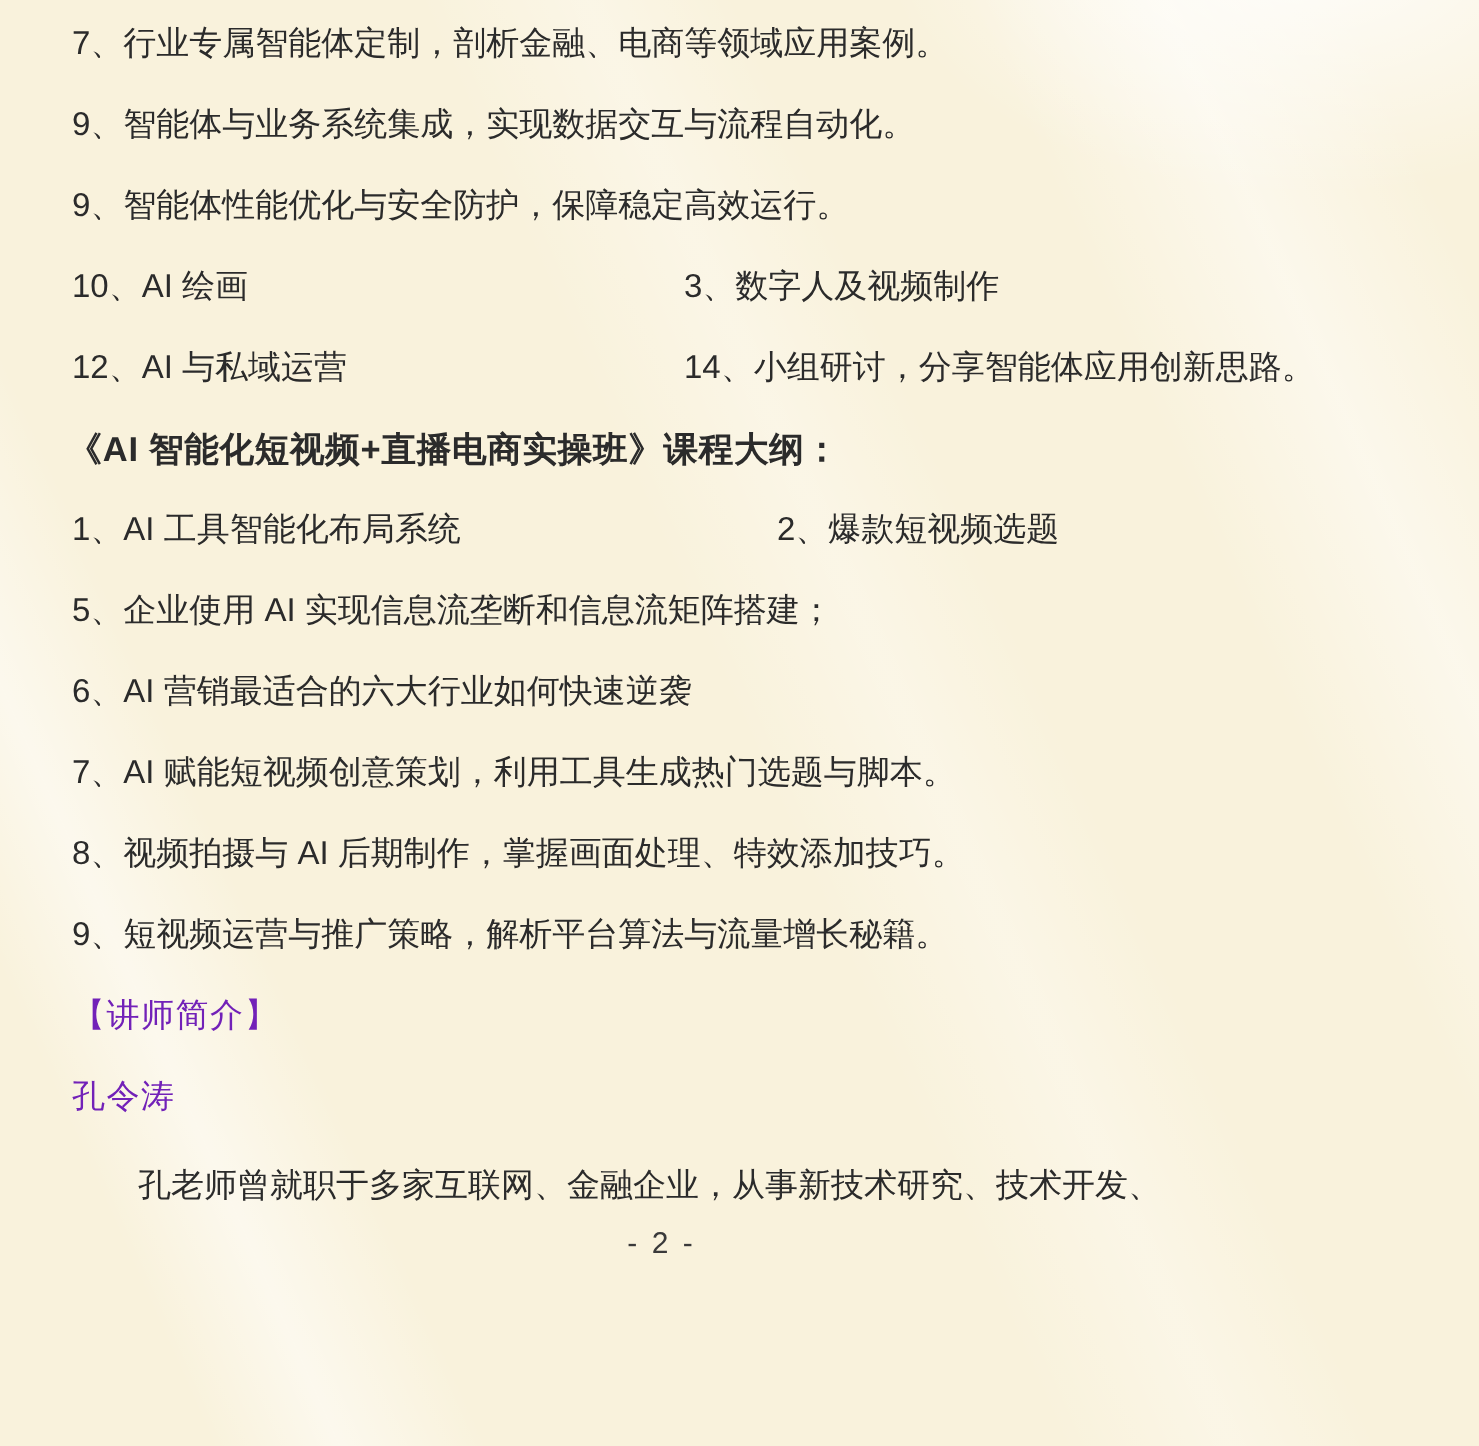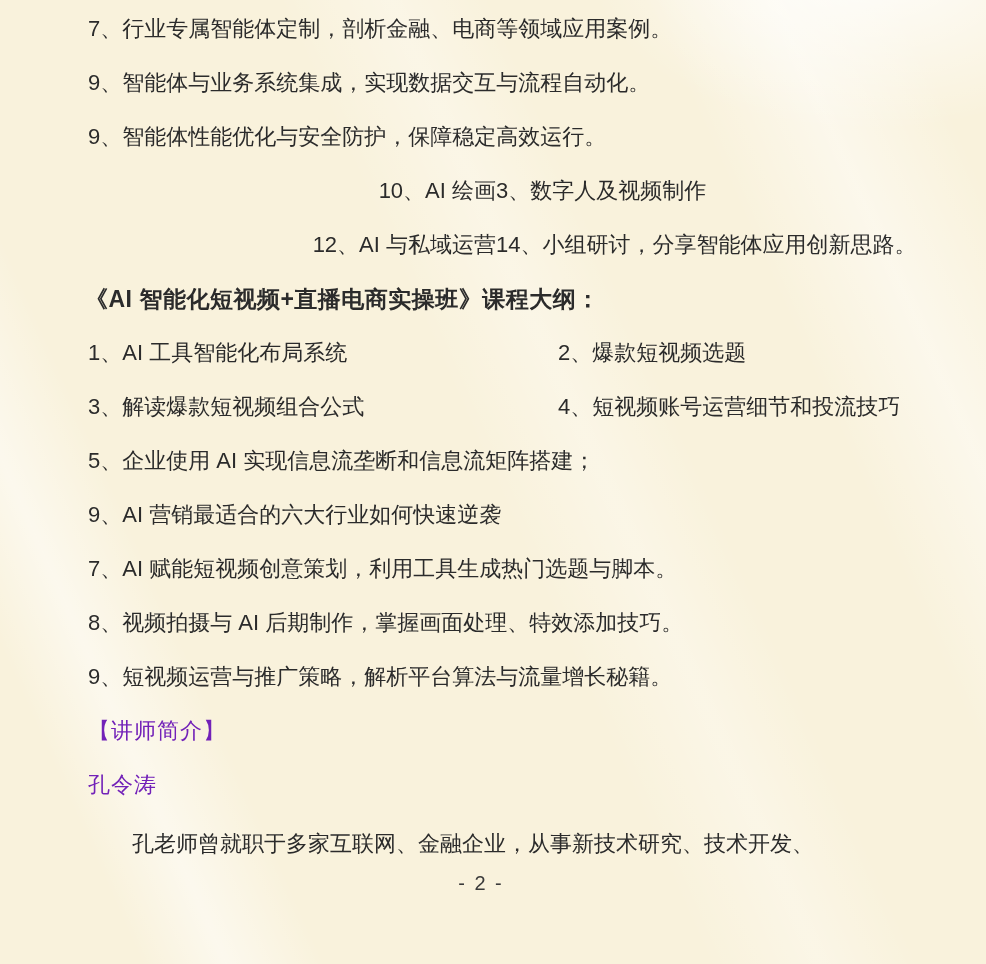--- a/index.html
+++ b/index.html
@@ -18,31 +18,31 @@
       radial-gradient(ellipse 430px 260px at 88% -4%, rgba(255,255,255,0.9), rgba(255,255,255,0) 65%),
       linear-gradient(66deg, rgba(255,255,255,0) 10%, rgba(255,255,255,0.5) 16%, rgba(255,255,255,0) 23%),
       linear-gradient(66deg, rgba(255,255,255,0) 50%, rgba(255,255,255,0.3) 58%, rgba(255,255,255,0) 65%),
       linear-gradient(66deg, rgba(255,255,255,0) 76%, rgba(255,255,255,0.45) 85%, rgba(255,255,255,0) 94%),
       var(--page-bg);
     overflow: hidden;
   }
   .page {
     position: relative;
     width: 818px; height: 964px;
-    padding: 2px 0 0 88px;
+    padding: 2px 0 0 48px;
   }
   .row {
     height: 54px;
     line-height: 54px;
     font-size: 22px;
     white-space: nowrap;
   }
   .pair { display: flex; }
   .pair .cell-left { flex: 0 0 auto; }
-  .pair.colA .cell-left { width: 408px; text-align: right; }
+  .pair.colA .cell-left { width: 408px; }
   .pair.colB .cell-left { width: 470px; }
   .heading {
     font-weight: bold;
     font-size: 23px;
     letter-spacing: 0.5px;
     margin-left: -3px;
   }
   .purple {
     color: var(--accent-purple);
     font-weight: normal;
@@ -88,28 +88,24 @@
     <span class="cell-right">14、小组研讨，分享智能体应用创新思路。</span>
   </p>
 
   <h2 class="row heading">《AI 智能化短视频+直播电商实操班》课程大纲：</h2>
 
   <p class="row pair colB">
     <span class="cell-left">1、AI 工具智能化布局系统</span>
     <span class="cell-right">2、爆款短视频选题</span>
   </p>
 
-  <p class="row pair colB">
-    <span class="cell-left">3、解读爆款短视频组合公式</span>
-    <span class="cell-right">4、短视频账号运营细节和投流技巧</span>
-  </p>
 
   <p class="row">5、企业使用 AI 实现信息流垄断和信息流矩阵搭建；</p>
 
-  <p class="row">9、AI 营销最适合的六大行业如何快速逆袭</p>
+  <p class="row">6、AI 营销最适合的六大行业如何快速逆袭</p>
 
   <p class="row">7、AI 赋能短视频创意策划，利用工具生成热门选题与脚本。</p>
 
   <p class="row">8、视频拍摄与 AI 后期制作，掌握画面处理、特效添加技巧。</p>
 
   <p class="row">9、短视频运营与推广策略，解析平台算法与流量增长秘籍。</p>
 
 
   <h3 class="row purple">【讲师简介】</h3>
 

